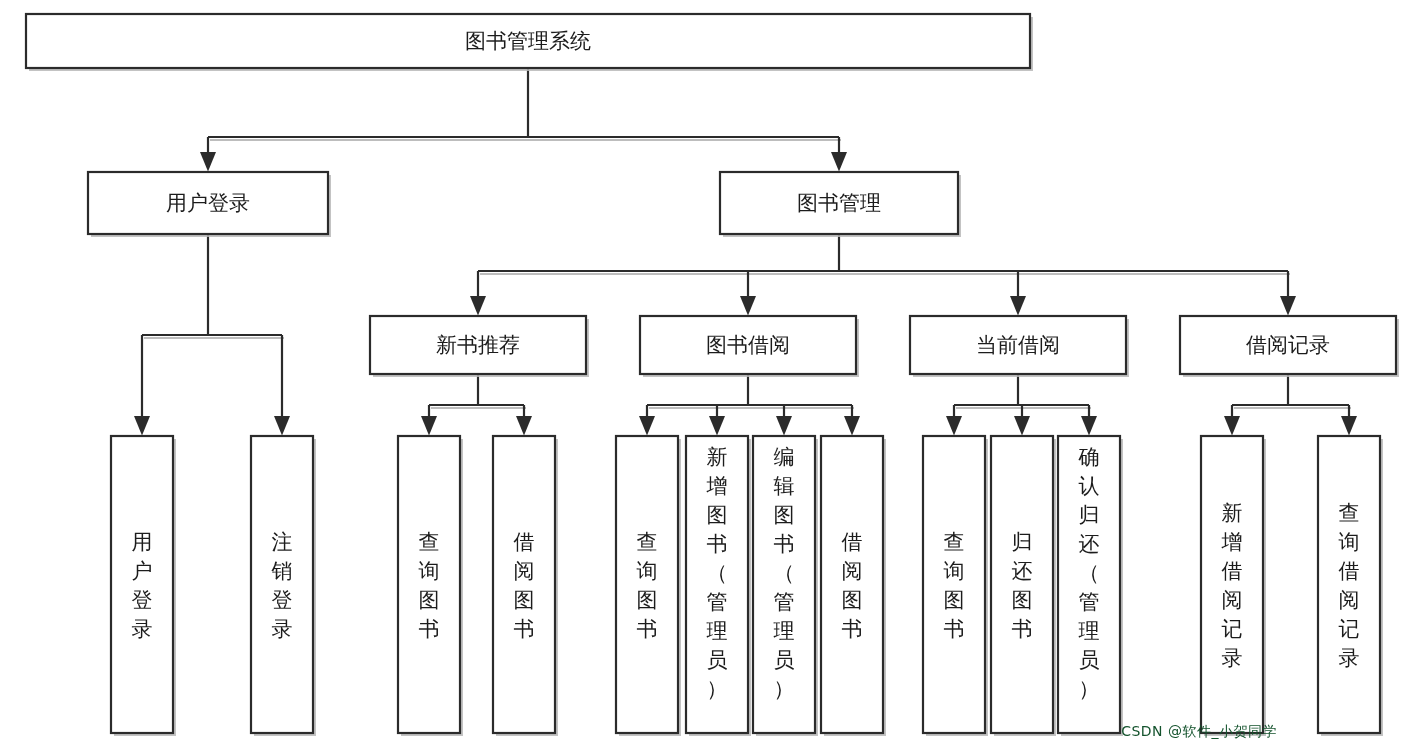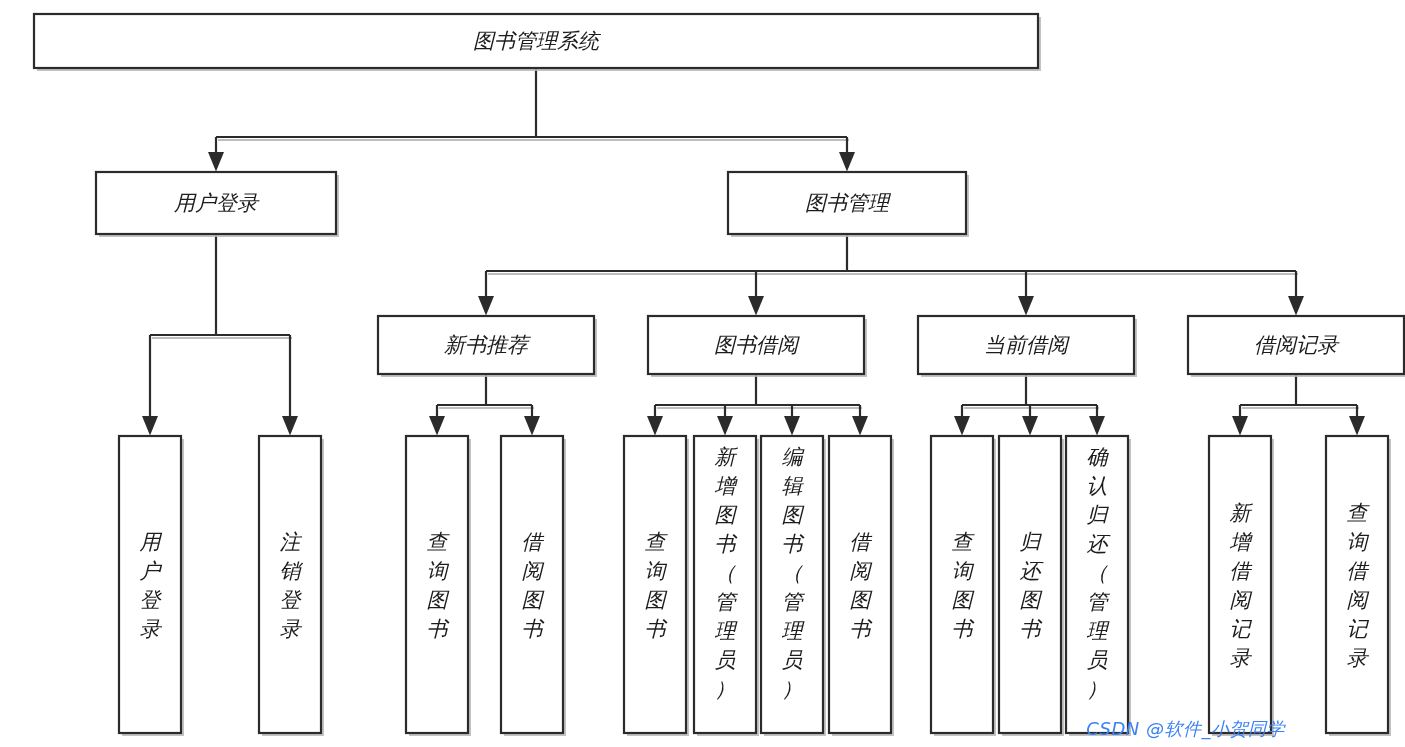--- a/index.html
+++ b/index.html
@@ -10,25 +10,24 @@
   }
   body {
     width: 1405px;
     height: 747px;
     position: relative;
     overflow: hidden;
     font-family: "DejaVu Sans", "Liberation Sans", sans-serif;
   }
   #diagram-root {
     position: absolute;
-    left: 16px;
+    left: 8px;
     top: 0;
     width: 1275px;
     height: 747px;
-    font-style: italic;
   }
   svg.flow {
     display: block;
     width: 1405px;
     height: 747px;
   }
   .node-rect {
     fill: #ffffff;
     stroke: #2b2b2b;
     stroke-width: 2.2;
@@ -64,22 +63,22 @@
     fill: #1c1c1c;
     font-family: "DejaVu Sans", "Liberation Sans", sans-serif;
     font-size: 21px;
     text-anchor: middle;
   }
   .watermark {
     position: absolute;
     right: 6px;
     bottom: 6px;
     font-family: "DejaVu Sans", "Liberation Sans", sans-serif;
-    font-size: 18px;
-    color: #3b82f6;
+    font-size: 14px;
+    color: #14532d;
     letter-spacing: .5px;
     white-space: nowrap;
     user-select: none;
   }
 </style>
 </head>
 <body>
 
 <div id="diagram-root">
   <svg class="flow" id="flow-svg" viewBox="0 0 1405 747" xmlns="http://www.w3.org/2000/svg">

